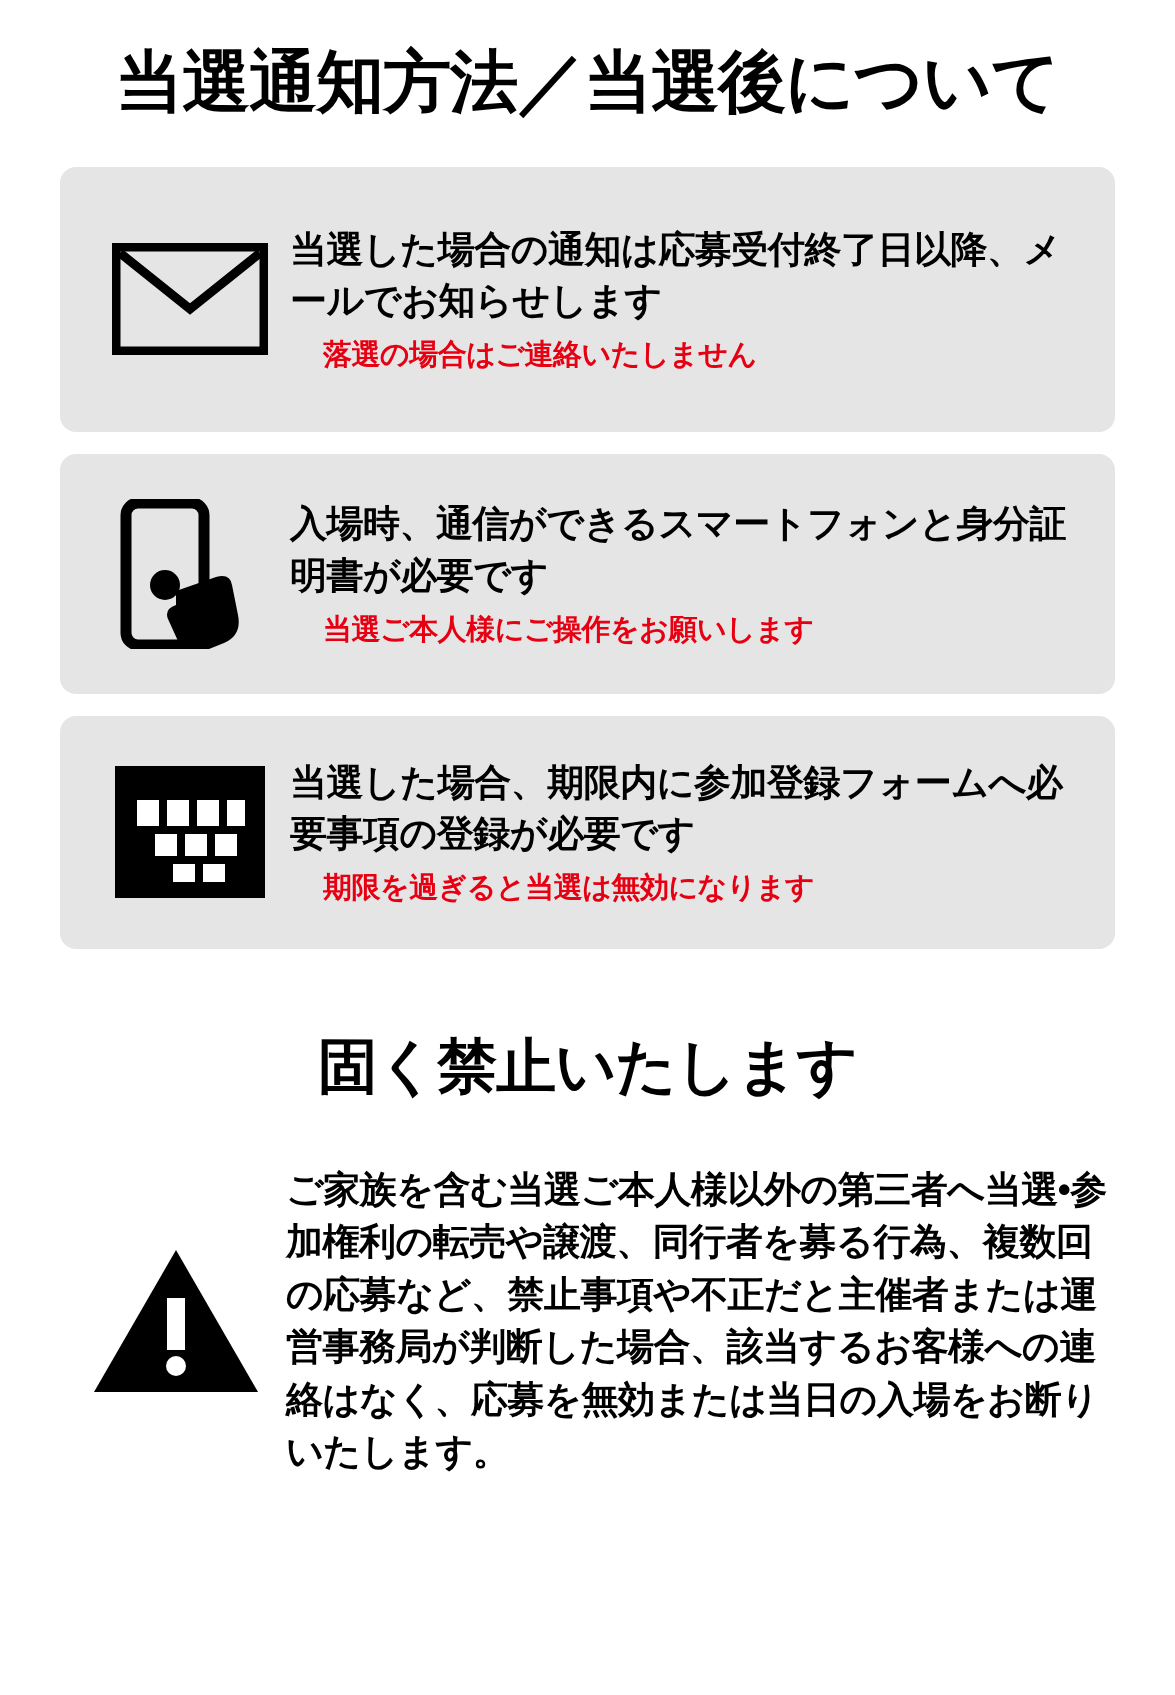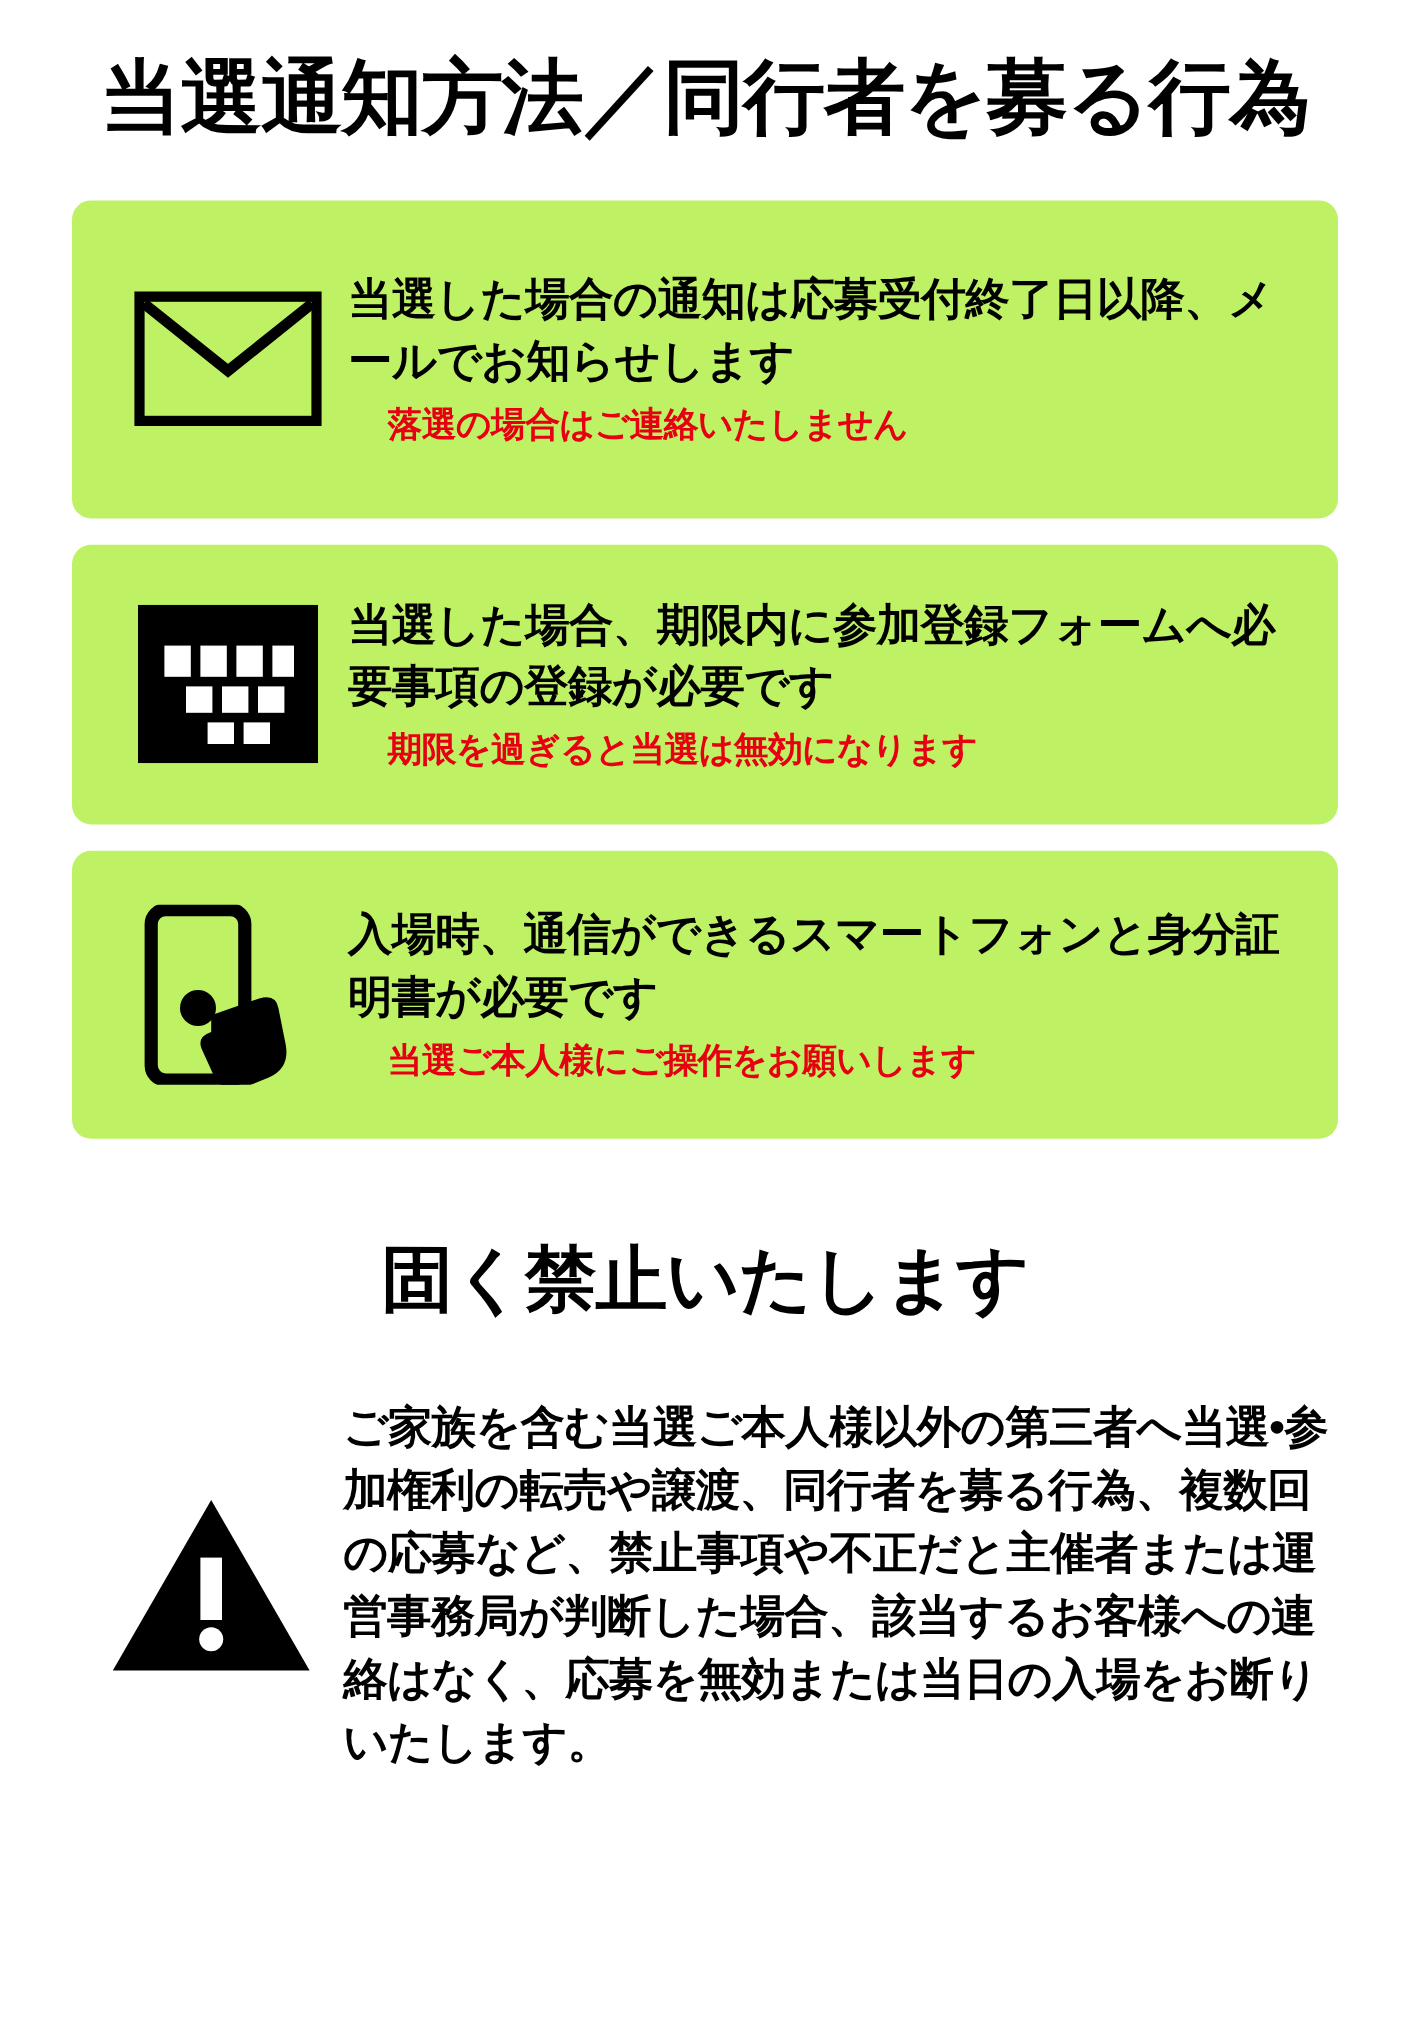--- a/index.html
+++ b/index.html
@@ -34,21 +34,21 @@
   }
 
   
   .cards {
     margin-top: 48px;
     display: flex;
     flex-direction: column;
     gap: 22px;
   }
   .card {
-    background: #bef264;
+    background: #e5e5e5;
     border-radius: 16px;
     display: flex;
     align-items: center;
     padding: 26px 30px;
     box-sizing: border-box;
   }
   .card-icon {
     width: 200px;
     min-width: 200px;
     display: flex;
@@ -109,34 +109,50 @@
     letter-spacing: -0.5px;
   }
 
   svg { display: block; }
 </style>
 </head>
 <body>
 
 <div class="page">
 
-  <h1 class="main-title">当選通知方法／同行者を募る行為</h1>
+  <h1 class="main-title">当選通知方法／当選後について</h1>
 
   <div class="cards">
 
     <div class="card card-1">
       <div class="card-icon">
         <svg width="156" height="112" viewBox="0 0 156 112" aria-hidden="true">
           <rect x="4" y="4" width="148" height="104" fill="none" stroke="#000" stroke-width="9"></rect>
           <path d="M8 10 L78 66 L148 10" fill="none" stroke="#000" stroke-width="9"></path>
         </svg>
       </div>
       <div class="card-body">
         <div class="card-main">当選した場合の通知は応募受付終了日以降、メールでお知らせします</div>
         <div class="card-note">落選の場合はご連絡いたしません</div>
+      </div>
+    </div>
+
+    <div class="card card-3">
+      <div class="card-icon">
+        <svg width="140" height="150" viewBox="0 0 140 150" aria-hidden="true">
+          <rect x="6" y="4" width="78" height="142" rx="12" fill="none" stroke="#000" stroke-width="11"></rect>
+          <circle cx="45" cy="86" r="15" fill="#000"></circle>
+          <path d="M56 92 L96 78 q14 -4 16 8 l6 30 q4 20 -14 28 l-20 8 q-18 6 -26 -10 l-10 -22 q-4 -10 8 -14 z" fill="#000"></path>
+          <rect x="74" y="96" width="14" height="34" rx="7" fill="#000"></rect>
+          <rect x="92" y="100" width="14" height="30" rx="7" fill="#000"></rect>
+        </svg>
+      </div>
+      <div class="card-body">
+        <div class="card-main">入場時、通信ができるスマートフォンと身分証明書が必要です</div>
+        <div class="card-note">当選ご本人様にご操作をお願いします</div>
       </div>
     </div>
 
     <div class="card card-2">
       <div class="card-icon">
         <svg width="150" height="132" viewBox="0 0 150 132" aria-hidden="true">
           <rect x="0" y="0" width="150" height="132" fill="#000"></rect>
           <rect x="22" y="34" width="22" height="26" fill="#fff"></rect>
           <rect x="52" y="34" width="22" height="26" fill="#fff"></rect>
           <rect x="82" y="34" width="22" height="26" fill="#fff"></rect>
@@ -147,36 +163,20 @@
           <rect x="58" y="98" width="22" height="18" fill="#fff"></rect>
           <rect x="88" y="98" width="22" height="18" fill="#fff"></rect>
         </svg>
       </div>
       <div class="card-body">
         <div class="card-main">当選した場合、期限内に参加登録フォームへ必要事項の登録が必要です</div>
         <div class="card-note">期限を過ぎると当選は無効になります</div>
       </div>
     </div>
 
-    <div class="card card-3">
-      <div class="card-icon">
-        <svg width="140" height="150" viewBox="0 0 140 150" aria-hidden="true">
-          <rect x="6" y="4" width="78" height="142" rx="12" fill="none" stroke="#000" stroke-width="11"></rect>
-          <circle cx="45" cy="86" r="15" fill="#000"></circle>
-          <path d="M56 92 L96 78 q14 -4 16 8 l6 30 q4 20 -14 28 l-20 8 q-18 6 -26 -10 l-10 -22 q-4 -10 8 -14 z" fill="#000"></path>
-          <rect x="74" y="96" width="14" height="34" rx="7" fill="#000"></rect>
-          <rect x="92" y="100" width="14" height="30" rx="7" fill="#000"></rect>
-        </svg>
-      </div>
-      <div class="card-body">
-        <div class="card-main">入場時、通信ができるスマートフォンと身分証明書が必要です</div>
-        <div class="card-note">当選ご本人様にご操作をお願いします</div>
-      </div>
-    </div>
-
   </div>
 
   <h2 class="sub-title">固く禁止いたします</h2>
 
   <div class="warning-block">
     <div class="warning-icon">
       <svg width="168" height="150" viewBox="0 0 168 150" aria-hidden="true">
         <path d="M84 4 L166 146 L2 146 Z" fill="#000"></path>
         <rect x="75" y="52" width="18" height="52" fill="#fff"></rect>
         <circle cx="84" cy="120" r="10" fill="#fff"></circle>

